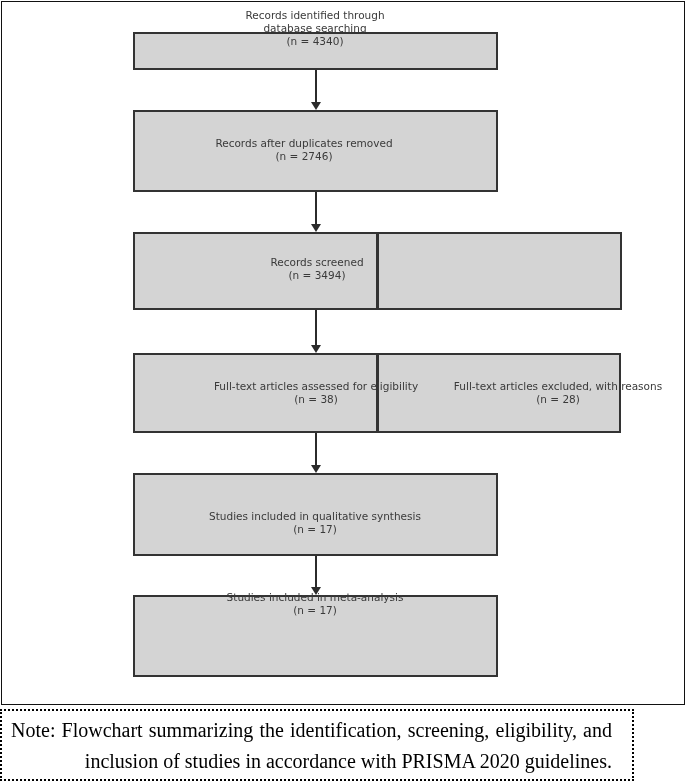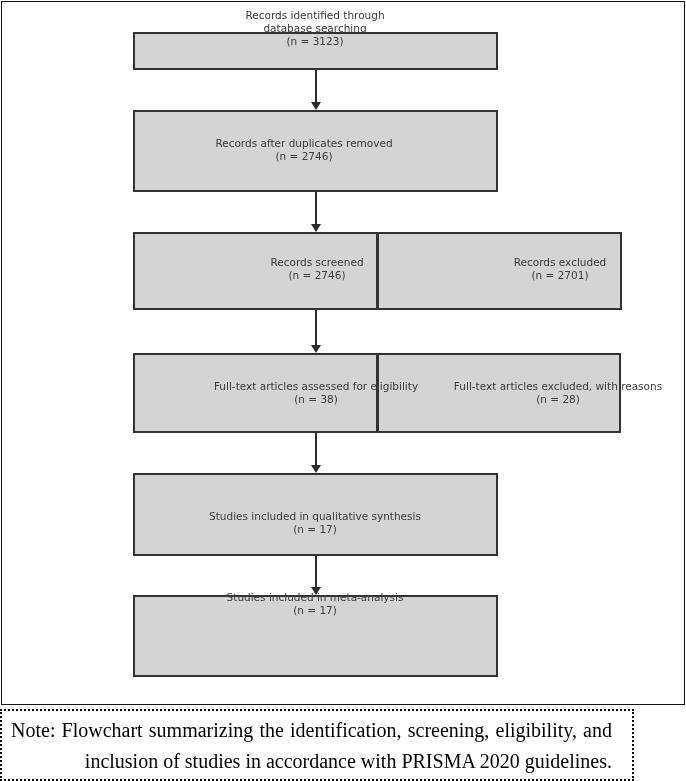--- a/index.html
+++ b/index.html
@@ -85,27 +85,25 @@
   <div class="node-box" id="box-2"></div>
   <div class="node-box" id="box-3"></div>
   <div class="node-box" id="box-4"></div>
   <div class="node-box" id="box-5"></div>
   <div class="node-box" id="box-6"></div>
   <div class="node-box" id="box-7"></div>
   <div class="node-box" id="box-8"></div>
 
   <div class="node-label" id="label-1">Records identified through
 database searching
-(n = 3123)</div>
+(n = 4340)</div>
   <div class="node-label" id="label-2">Records after duplicates removed
 (n = 2746)</div>
   <div class="node-label" id="label-3">Records screened
-(n = 2746)</div>
-  <div class="node-label" id="label-4">Records excluded
-(n = 2701)</div>
+(n = 3494)</div>
   <div class="node-label" id="label-5">Full-text articles assessed for eligibility
 (n = 38)</div>
   <div class="node-label" id="label-6">Full-text articles excluded, with reasons
 (n = 28)</div>
   <div class="node-label" id="label-7">Studies included in qualitative synthesis
 (n = 17)</div>
   <div class="node-label" id="label-8">Studies included in meta-analysis
 (n = 17)</div>
 
   <div class="arrow" id="arrow-1">

